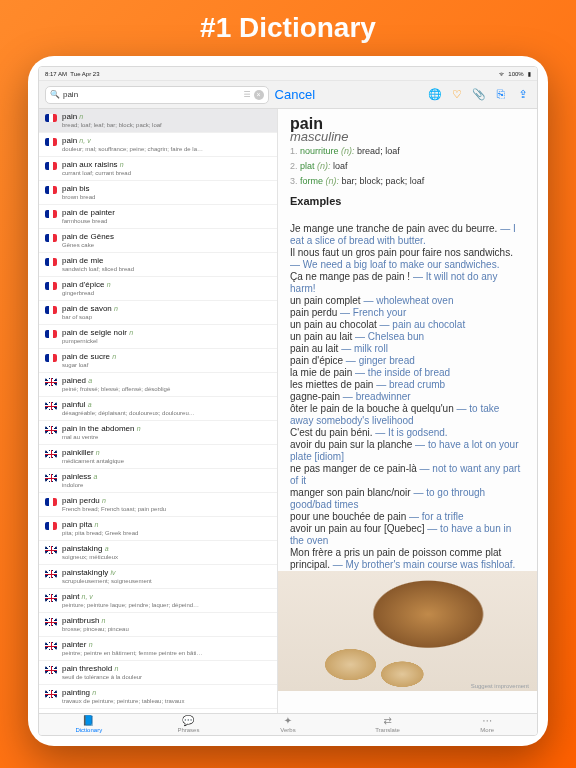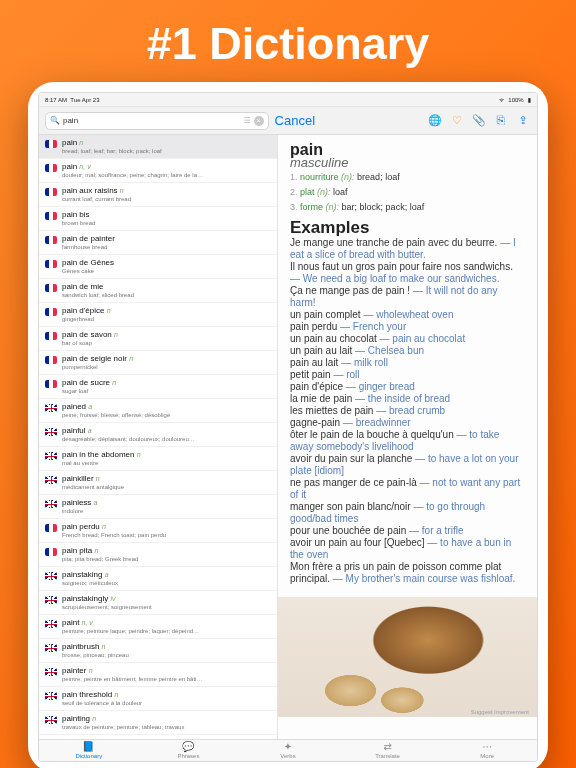--- a/index.html
+++ b/index.html
@@ -1,17 +1,17 @@
 <!DOCTYPE html>
 <html><head>
 <meta charset="utf-8">
 <style>
 *{box-sizing:border-box;margin:0;padding:0;font-family:-apple-system,Helvetica,Arial,sans-serif}
 body{width:576px;height:768px;background:linear-gradient(135deg,#ff8a2b 0%,#ff6000 100%);display:flex;flex-direction:column;align-items:center;overflow:hidden}
-.hero{color:#fff;font-size:45px;font-weight:600;margin:18px 0 12px}
+.hero{color:#fff;font-size:28px;font-weight:600;margin:12px 0 12px}
 .tablet{background:#fff;border-radius:26px;padding:10px;box-shadow:0 14px 40px rgba(0,0,0,.35);width:520px;height:690px;display:flex;flex-direction:column}
 .screen{flex:1;border:1px solid #d9d9d9;border-radius:4px;overflow:hidden;display:flex;flex-direction:column;background:#fff;position:relative}
 
 .statusbar{height:14px;background:#f4f4f4;display:flex;justify-content:space-between;align-items:center;font-size:6px;color:#222;padding:0 6px;border-bottom:1px solid #e6e6e6}
 .statusbar .right{display:flex;gap:4px;align-items:center}
 
 .topbar{height:28px;background:#f2f2f2;border-bottom:1px solid #dcdcdc;display:flex;align-items:center;padding:0 6px;gap:6px}
 .searchwrap{flex:0 0 46%;display:flex;align-items:center;background:#fff;border:1px solid #d5d5d5;border-radius:5px;height:18px;padding:0 4px;gap:3px}
 .searchwrap input{flex:1;border:0;outline:0;font-size:8px;color:#333;background:transparent}
 .clearbtn{width:10px;height:10px;border-radius:50%;background:#c9c9c9;color:#fff;font-size:7px;line-height:10px;text-align:center}
@@ -42,21 +42,21 @@
 .hw .pos{color:#7fa96f;font-style:italic;font-size:7px}
 .sub{font-size:6px;color:#777;line-height:7px;white-space:nowrap;overflow:hidden;text-overflow:ellipsis}
 
 .detail{padding:8px 12px 0;font-size:9px;color:#333;line-height:13px}
 .dhw{font-size:16px;font-weight:600;color:#222}
 .gender{font-style:italic;color:#666;font-size:13px}
 .sense{margin-top:2px}
 .sense .n{color:#a0a0a0}
 .sense .dom{color:#3d8f3d}
 .sense .g{color:#7fa96f;font-style:italic}
-.exh{font-weight:700;margin:7px 0 3px;font-size:17px;color:#222}
+.exh{font-weight:700;margin:7px 0 15px;font-size:11px;color:#222}
 .ex{font-size:10px;line-height:12px;color:#333}
 .ex .tr{color:#5a7fb4}
 .breadimg{position:absolute;left:0;right:0;bottom:22px;height:120px;background:
  radial-gradient(ellipse 90px 55px at 58% 36%,#c18a4a 0%,#8a5a2c 60%,transparent 62%),
  radial-gradient(ellipse 36px 22px at 28% 78%,#e2c79a 0%,#caa468 70%,transparent 72%),
  radial-gradient(ellipse 30px 18px at 48% 86%,#e2c79a 0%,#caa468 70%,transparent 72%),
  linear-gradient(#efe6db,#e6dccf)}
 .suggest{position:absolute;right:8px;bottom:24px;font-size:6px;color:#9aa0a6}
 
 .tabbar{height:22px;border-top:1px solid #dcdcdc;display:flex;background:#f8f8f8}
@@ -289,26 +289,26 @@
             <div class="sense"><span class="n">3.</span> <span class="dom">forme</span> <span class="g">(n):</span>  bar;  block;  pack;  loaf</div>
             <div class="exh">Examples</div>
             <div class="ex">Je mange une tranche de pain avec du beurre.<span class="tr"> — I eat a slice of bread with butter.</span></div>
             <div class="ex">Il nous faut un gros pain pour faire nos sandwichs.<span class="tr"> — We need a big loaf to make our sandwiches.</span></div>
             <div class="ex">Ça ne mange pas de pain !<span class="tr"> — It will not do any harm!</span></div>
             <div class="ex">un pain complet<span class="tr"> — wholewheat oven</span></div>
             <div class="ex">pain perdu<span class="tr"> — French your</span></div>
             <div class="ex">un pain au chocolat<span class="tr"> — pain au chocolat</span></div>
             <div class="ex">un pain au lait<span class="tr"> — Chelsea bun</span></div>
             <div class="ex">pain au lait<span class="tr"> — milk roll</span></div>
-            <div class="ex">petit pain<span class="tr"> — roll</span></div>
             <div class="ex">pain d'épice<span class="tr"> — ginger bread</span></div>
             <div class="ex">la mie de pain<span class="tr"> — the inside of bread</span></div>
             <div class="ex">les miettes de pain<span class="tr"> — bread crumb</span></div>
             <div class="ex">gagne-pain<span class="tr"> — breadwinner</span></div>
             <div class="ex">ôter le pain de la bouche à quelqu'un<span class="tr"> — to take away somebody's livelihood</span></div>
+            <div class="ex">C'est du pain béni.<span class="tr"> — It is godsend.</span></div>
             <div class="ex">avoir du pain sur la planche<span class="tr"> — to have a lot on your plate [idiom]</span></div>
             <div class="ex">ne pas manger de ce pain-là<span class="tr"> — not to want any part of it</span></div>
             <div class="ex">manger son pain blanc/noir<span class="tr"> — to go through good/bad times</span></div>
             <div class="ex">pour une bouchée de pain<span class="tr"> — for a trifle</span></div>
             <div class="ex">avoir un pain au four [Quebec]<span class="tr"> — to have a bun in the oven</span></div>
             <div class="ex">Mon frère a pris un pain de poisson comme plat principal.<span class="tr"> — My brother's main course was fishloaf.</span></div>
           </div>
   <div class="breadimg"></div>
   <div class="suggest">Suggest improvement</div>
  </div>

